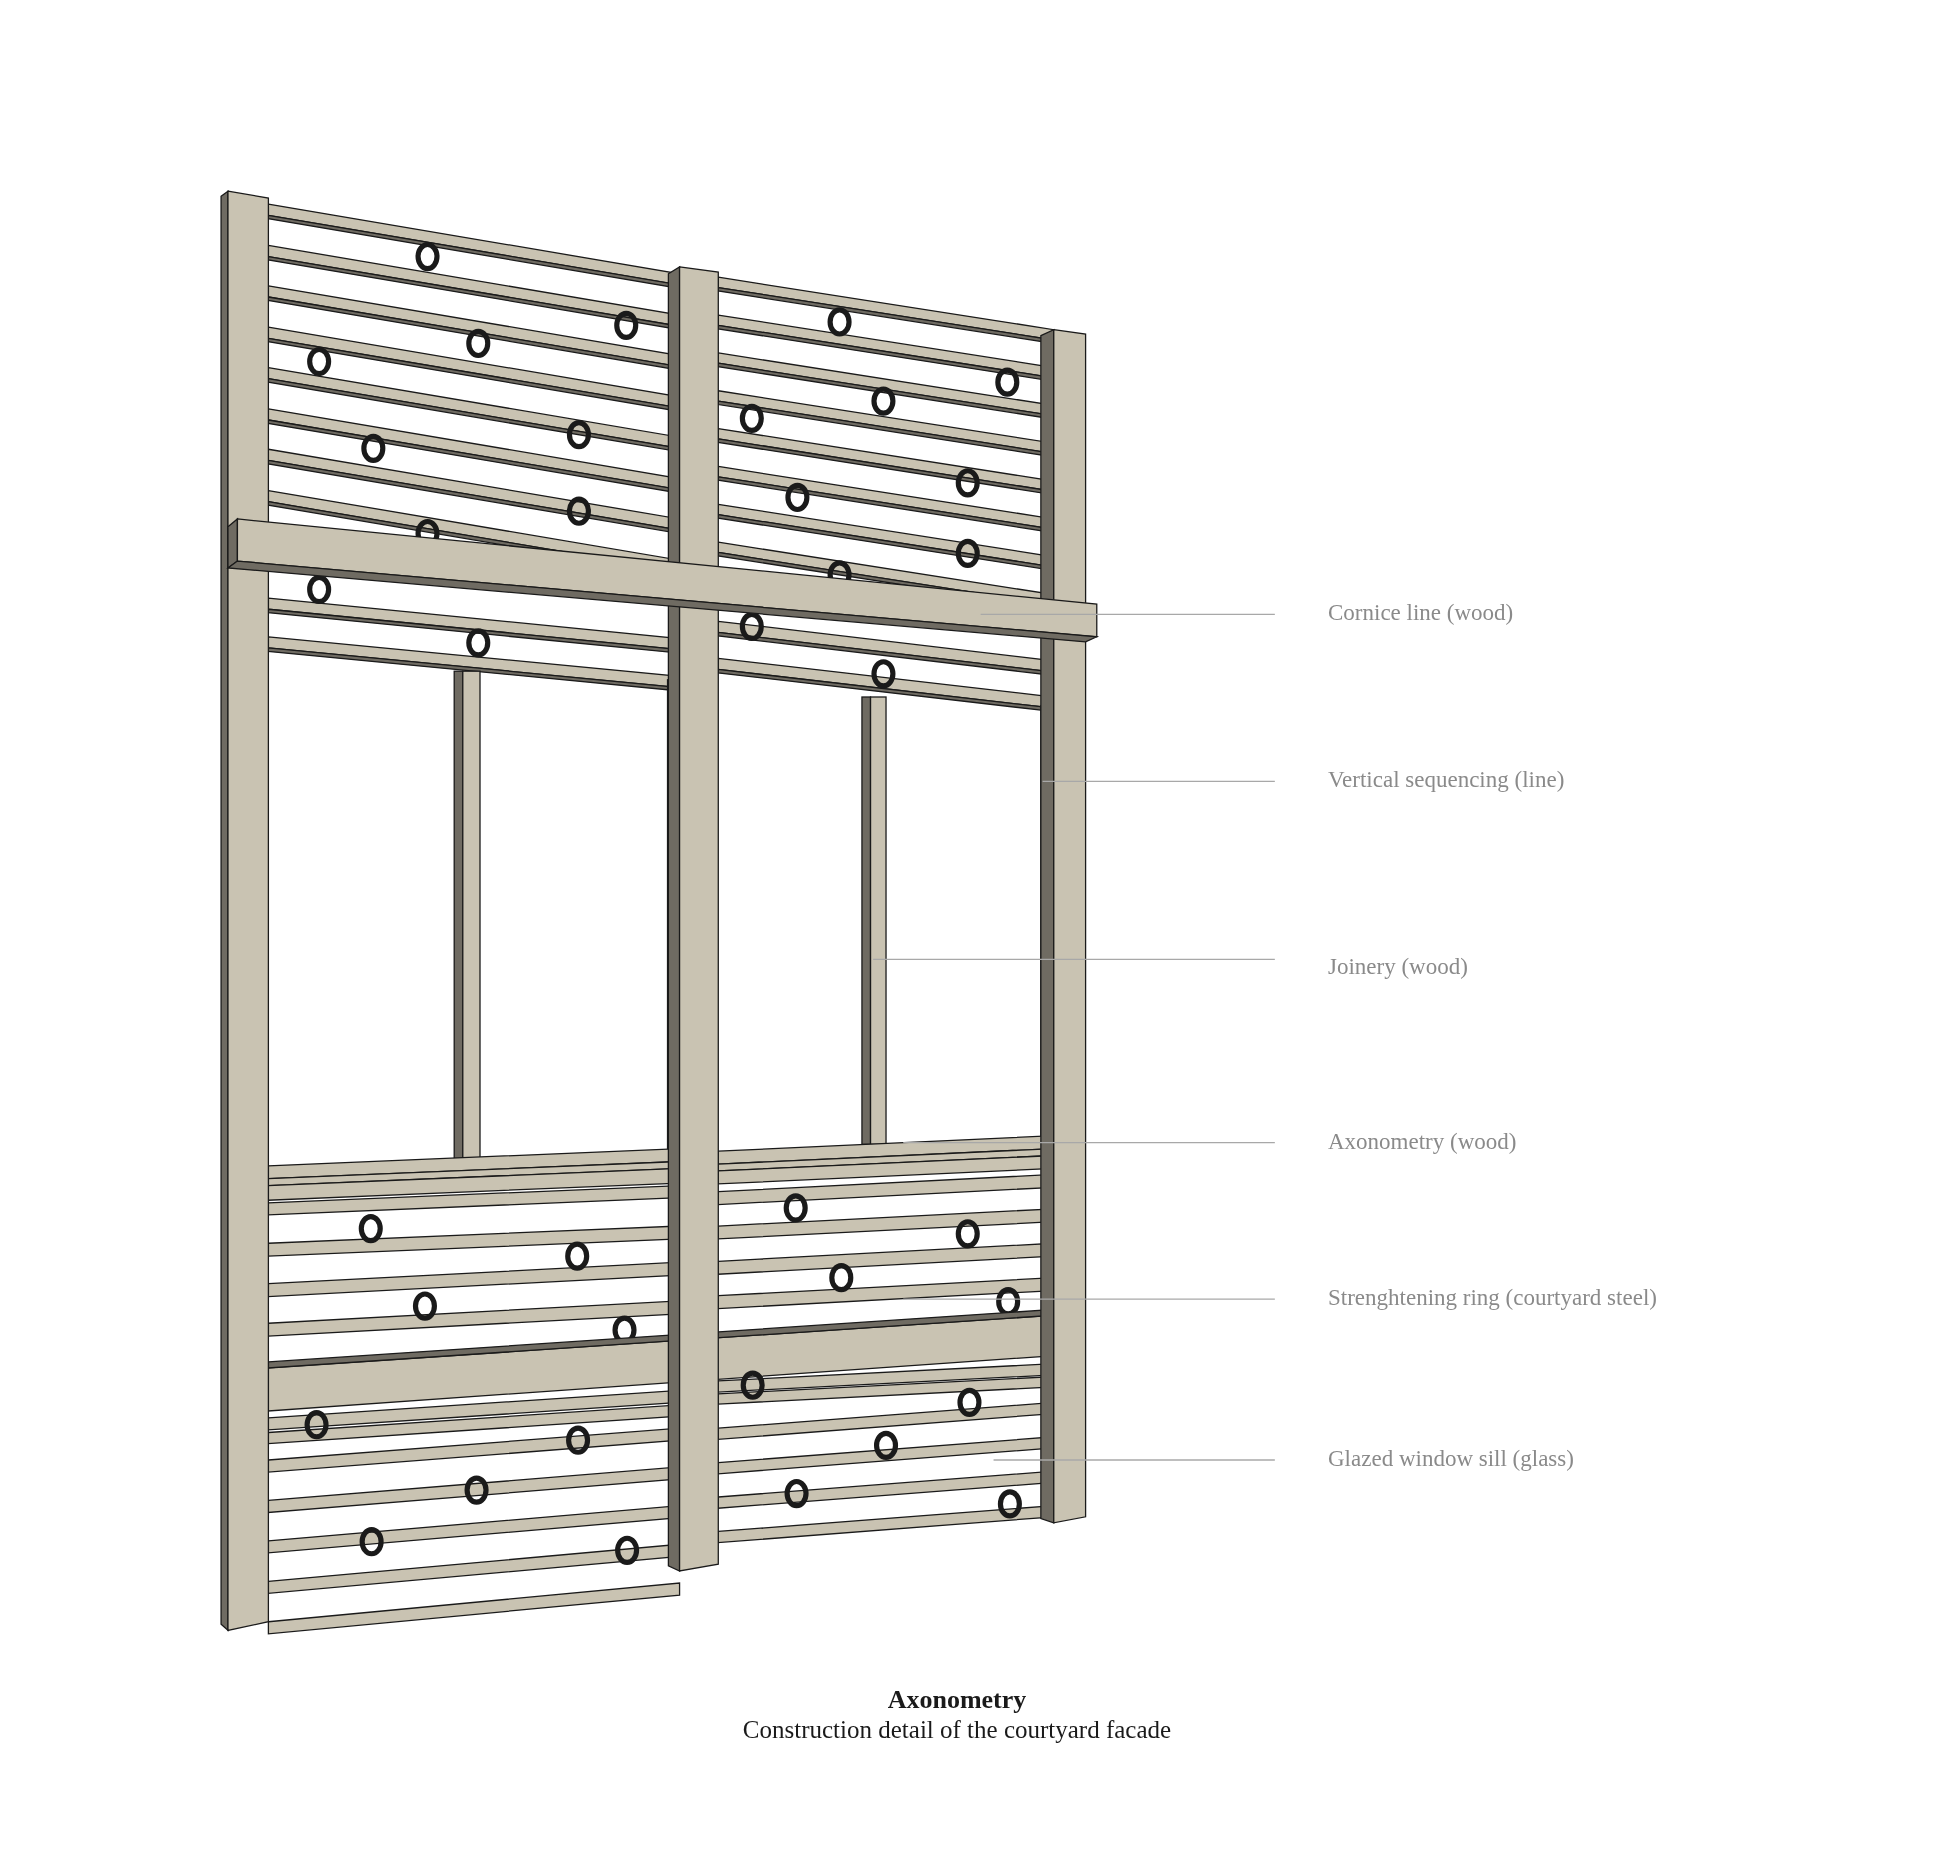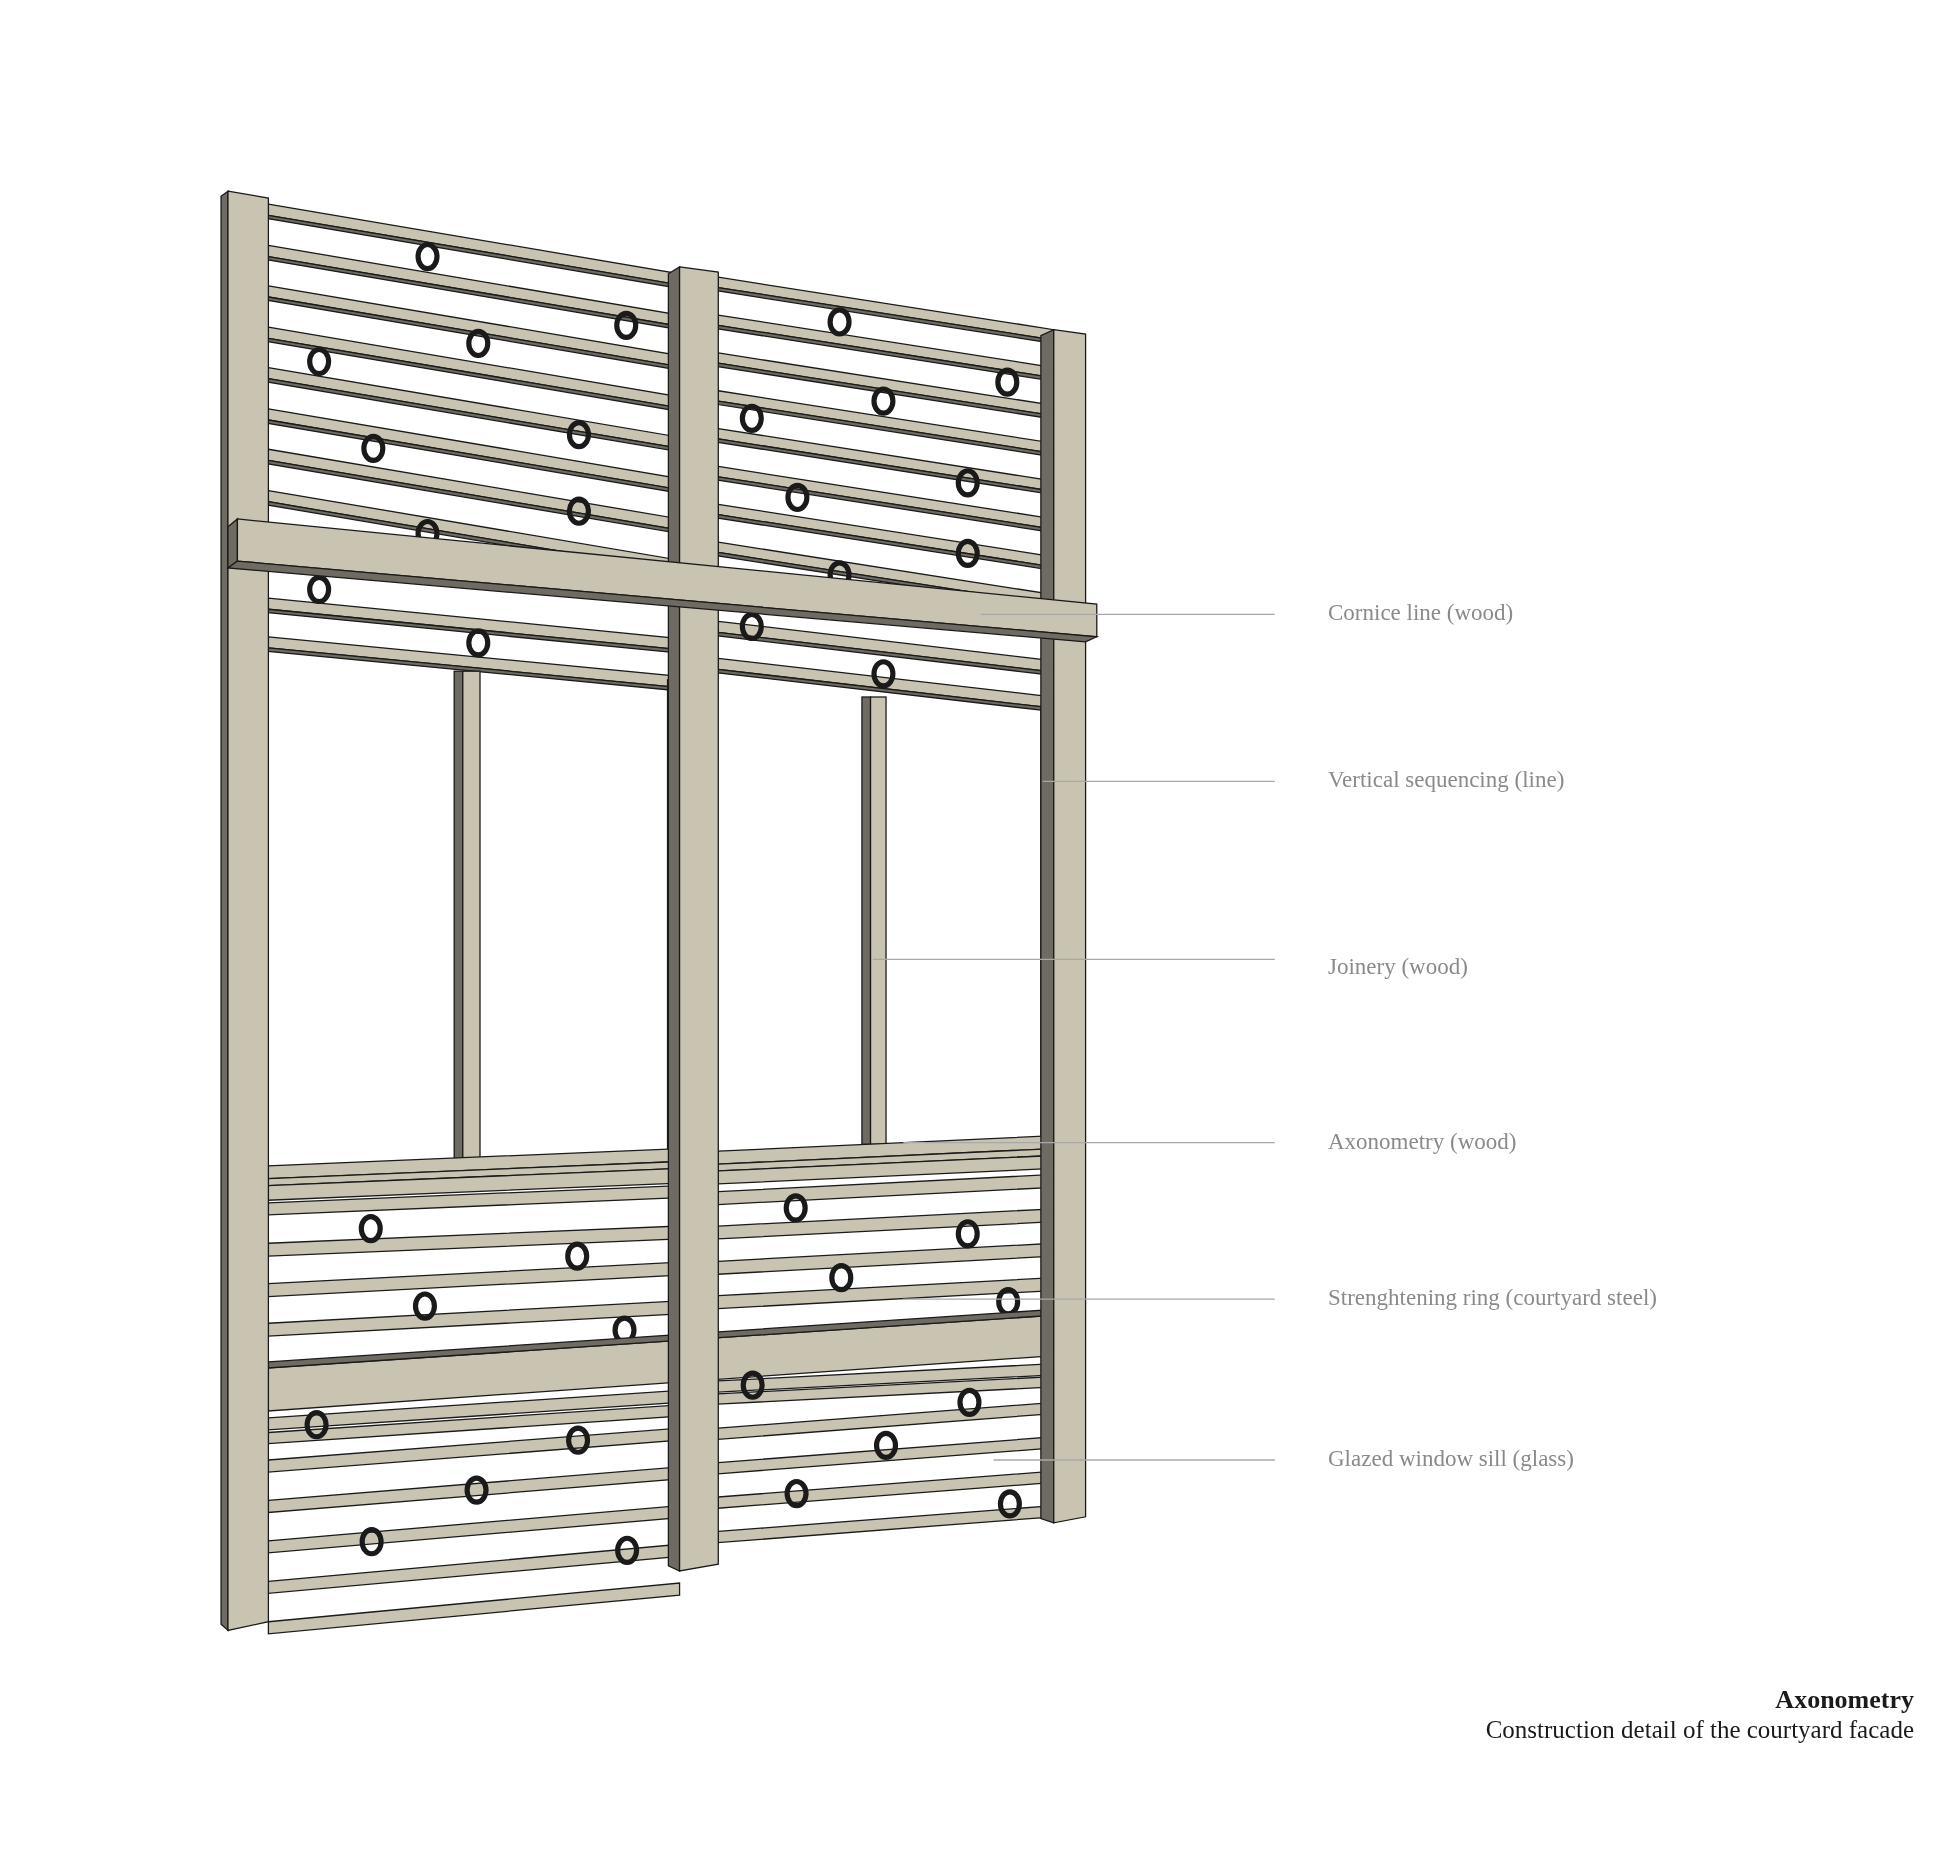--- a/index.html
+++ b/index.html
@@ -2,21 +2,21 @@
 <html style="font-size:13.8px"><head>
 <meta charset="utf-8">
 <style>
   html, body { margin: 0; padding: 0; background: #ffffff; }
   body { width: 1957px; height: 1874px; position: relative; overflow: hidden; font-family: "DejaVu Serif", "Liberation Serif", serif; }
   #drawing { position: absolute; left: 0; top: 0; width: 1957px; height: 1874px; }
   .label {
     position: absolute; left: 1316px; font-family: "Liberation Serif", "DejaVu Serif", serif;
     font-size: 23px; color: #8a8a8a; white-space: nowrap; line-height: 1; transform: translateY(-55%); margin-left: 12px;
   }
-  .caption { position: absolute; left: 0; width: 1914px; text-align: right; font-family: "Liberation Serif", "DejaVu Serif", serif; color: #1a1a1a; }
+  .caption { position: absolute; left: 0; width: 1914px; text-align: center; font-family: "Liberation Serif", "DejaVu Serif", serif; color: #1a1a1a; }
   .caption-title { top: 1685px; font-size: 26px; font-weight: bold; }
   .caption-sub { top: 1716px; font-size: 25px; }
 </style>
 </head>
 <body>
 
 <svg id="drawing" width="1957" height="1874" viewBox="0 0 2275 2178" xmlns="http://www.w3.org/2000/svg">
   <defs>
     <g id="ring">
       <ellipse cx="0" cy="0" rx="11" ry="14" fill="none" stroke="#1a1a1a" stroke-width="6"></ellipse>

